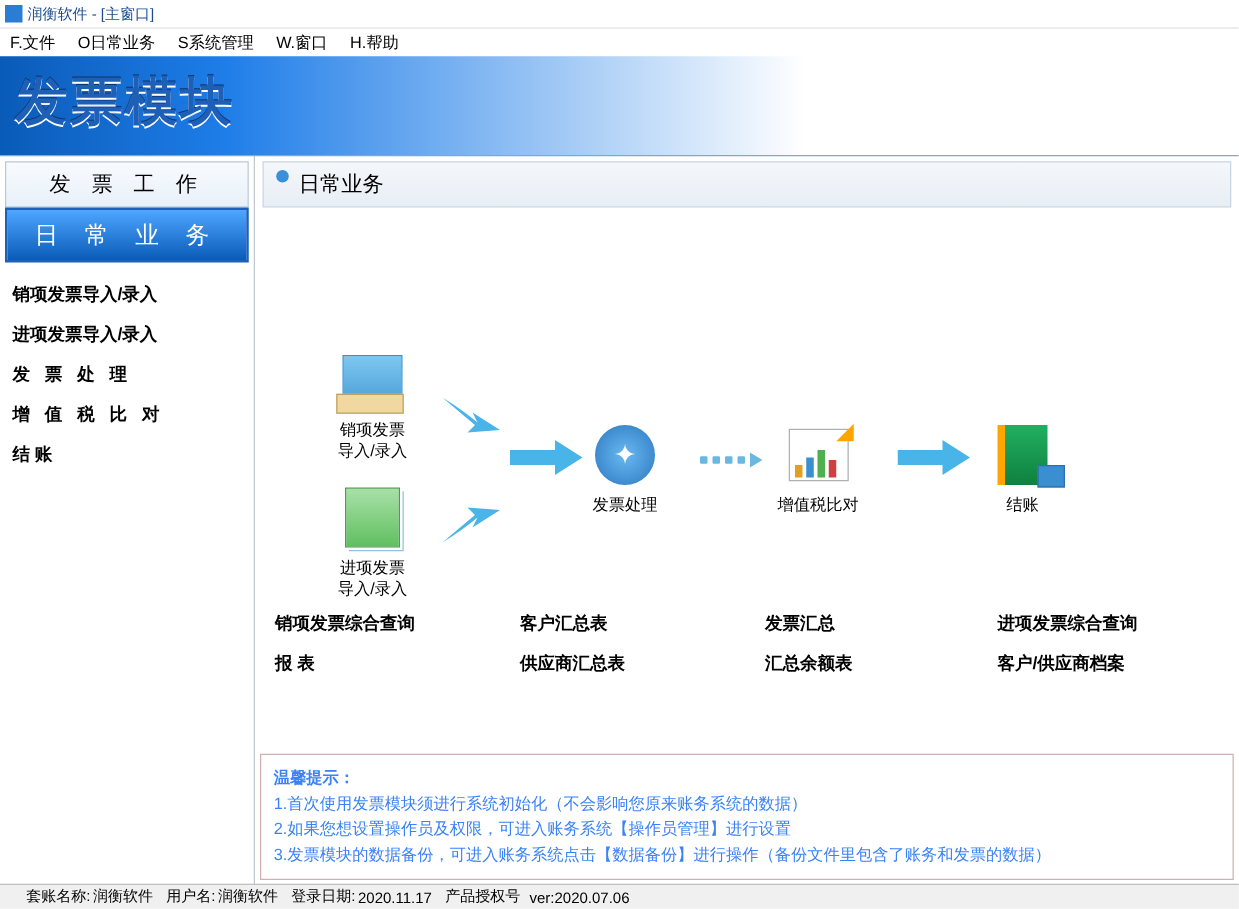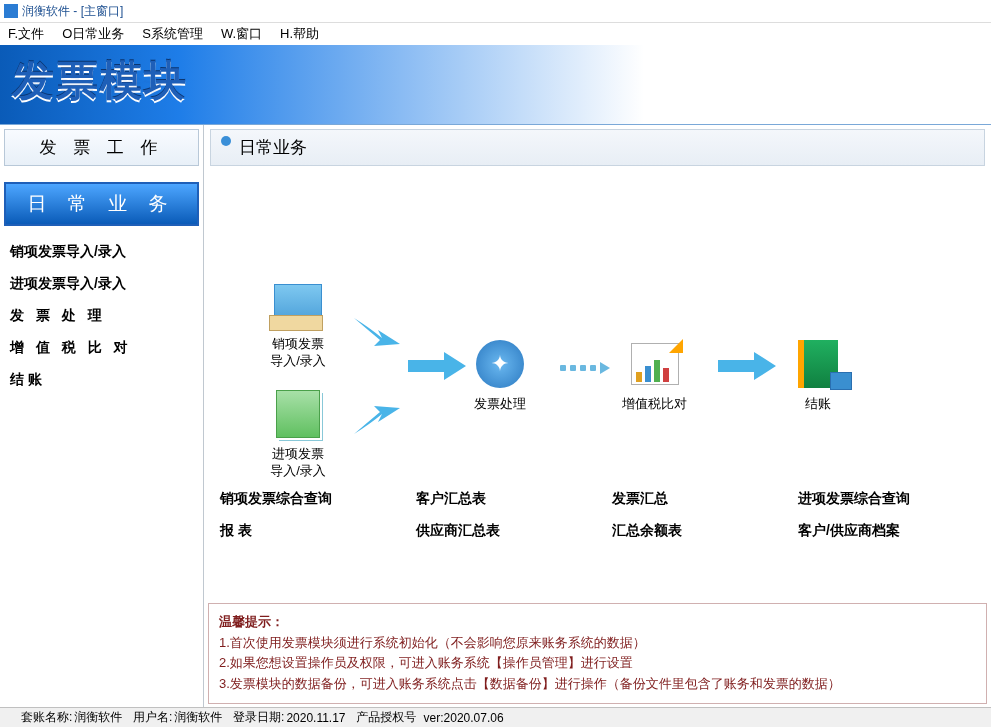--- a/index.html
+++ b/index.html
@@ -12,21 +12,21 @@
 .menubar { background: #fff; height: 22px; display: flex; align-items: center; padding: 0 8px; gap: 18px; font-size: 13px; }
 .menubar span { cursor: default; }
 
 .banner { height: 80px; background: linear-gradient(to right, #0a5bb8 0%, #1e7de8 18%, #fff 65%, #fff 100%); position: relative; border-bottom: 1px solid #7aa8d8; }
 .banner-title { position: absolute; left: 12px; top: 8px; font-size: 42px; font-weight: bold; color: #1e5fb8; text-shadow: 0 2px 0 #fff, 0 -1px 0 #0a3570; font-family: "SimHei", "黑体", sans-serif; letter-spacing: 2px; }
 .banner-reflection { position: absolute; left: 12px; top: 56px; font-size: 42px; font-weight: bold; color: rgba(30,95,184,0.25); transform: scaleY(-0.5); transform-origin: top; font-family: "SimHei", "黑体", sans-serif; letter-spacing: 2px; opacity: 0.4; }
 
 .main { display: flex; height: 583px; }
 
 .sidebar { width: 204px; border-right: 1px solid #c0c8d0; padding: 4px; }
-.sidebar-header { background: linear-gradient(#f8fbff, #e8f0f8); border: 1px solid #b8c8d8; text-align: center; font-size: 17px; padding: 6px 0; letter-spacing: 6px; margin-bottom: 16px; }
+.sidebar-header { background: linear-gradient(#f8fbff, #e8f0f8); border: 1px solid #b8c8d8; text-align: center; font-size: 17px; padding: 6px 0; letter-spacing: 6px; margin-bottom: 0; }
 .sidebar-active { background: linear-gradient(#4da6ff, #0a5bb8); color: #fff; border: 2px solid #1e5fb8; text-align: center; font-size: 19px; padding: 7px 0; letter-spacing: 8px; margin-bottom: 10px; cursor: pointer; }
 .sidebar-item { padding: 7px 6px; font-size: 14px; font-weight: bold; cursor: pointer; }
 .sidebar-item.spaced { letter-spacing: 4px; }
 
 .content { flex: 1; padding: 4px 6px 0 6px; position: relative; }
 .content-header { background: linear-gradient(#f4f7fb, #e8eef5); border: 1px solid #c8d4e0; padding: 6px 10px; font-size: 17px; display: flex; align-items: flex-start; gap: 8px; }
 .bullet { width: 10px; height: 10px; border-radius: 50%; background: #3a8fd8; display: inline-block; }
 
 .workflow { position: relative; height: 320px; margin-top: 20px; }
 .wf-item { position: absolute; text-align: center; cursor: pointer; }
@@ -50,21 +50,21 @@
 
 .arrow { position: absolute; }
 .arrow svg { display: block; }
 .dots { position: absolute; display: flex; gap: 4px; align-items: center; }
 .dots span { width: 6px; height: 6px; background: #6ab8e0; border-radius: 1px; }
 .dots span:last-child { width: 0; height: 0; border-left: 10px solid #6ab8e0; border-top: 6px solid transparent; border-bottom: 6px solid transparent; background: none; border-radius: 0; }
 
 .links { position: absolute; top: 490px; left: 220px; right: 10px; display: grid; grid-template-columns: 180px 180px 170px 180px; gap: 14px 16px; font-size: 14px; font-weight: bold; }
 .links span { cursor: pointer; }
 
-.tips { position: absolute; bottom: 4px; left: 4px; right: 4px; border: 1px solid #d0b0b0; padding: 8px 10px; font-size: 13px; line-height: 1.6; color: #7f1d1d; }
+.tips { position: absolute; bottom: 4px; left: 4px; right: 4px; border: 1px solid #d0b0b0; padding: 8px 10px; font-size: 13px; line-height: 1.6; color: #3b82f6; }
 .tips-title { font-weight: bold; }
 
 .statusbar { position: absolute; bottom: 0; left: 0; right: 0; height: 20px; background: #f0f0f0; border-top: 1px solid #c0c0c0; display: flex; align-items: center; padding: 0 21px; font-size: 12px; gap: 2px; }
 </style>
 </head>
 <body>
 
 <div class="titlebar">
   <span class="titlebar-icon"></span>
   <span class="titlebar-text">润衡软件 - [主窗口]</span>

